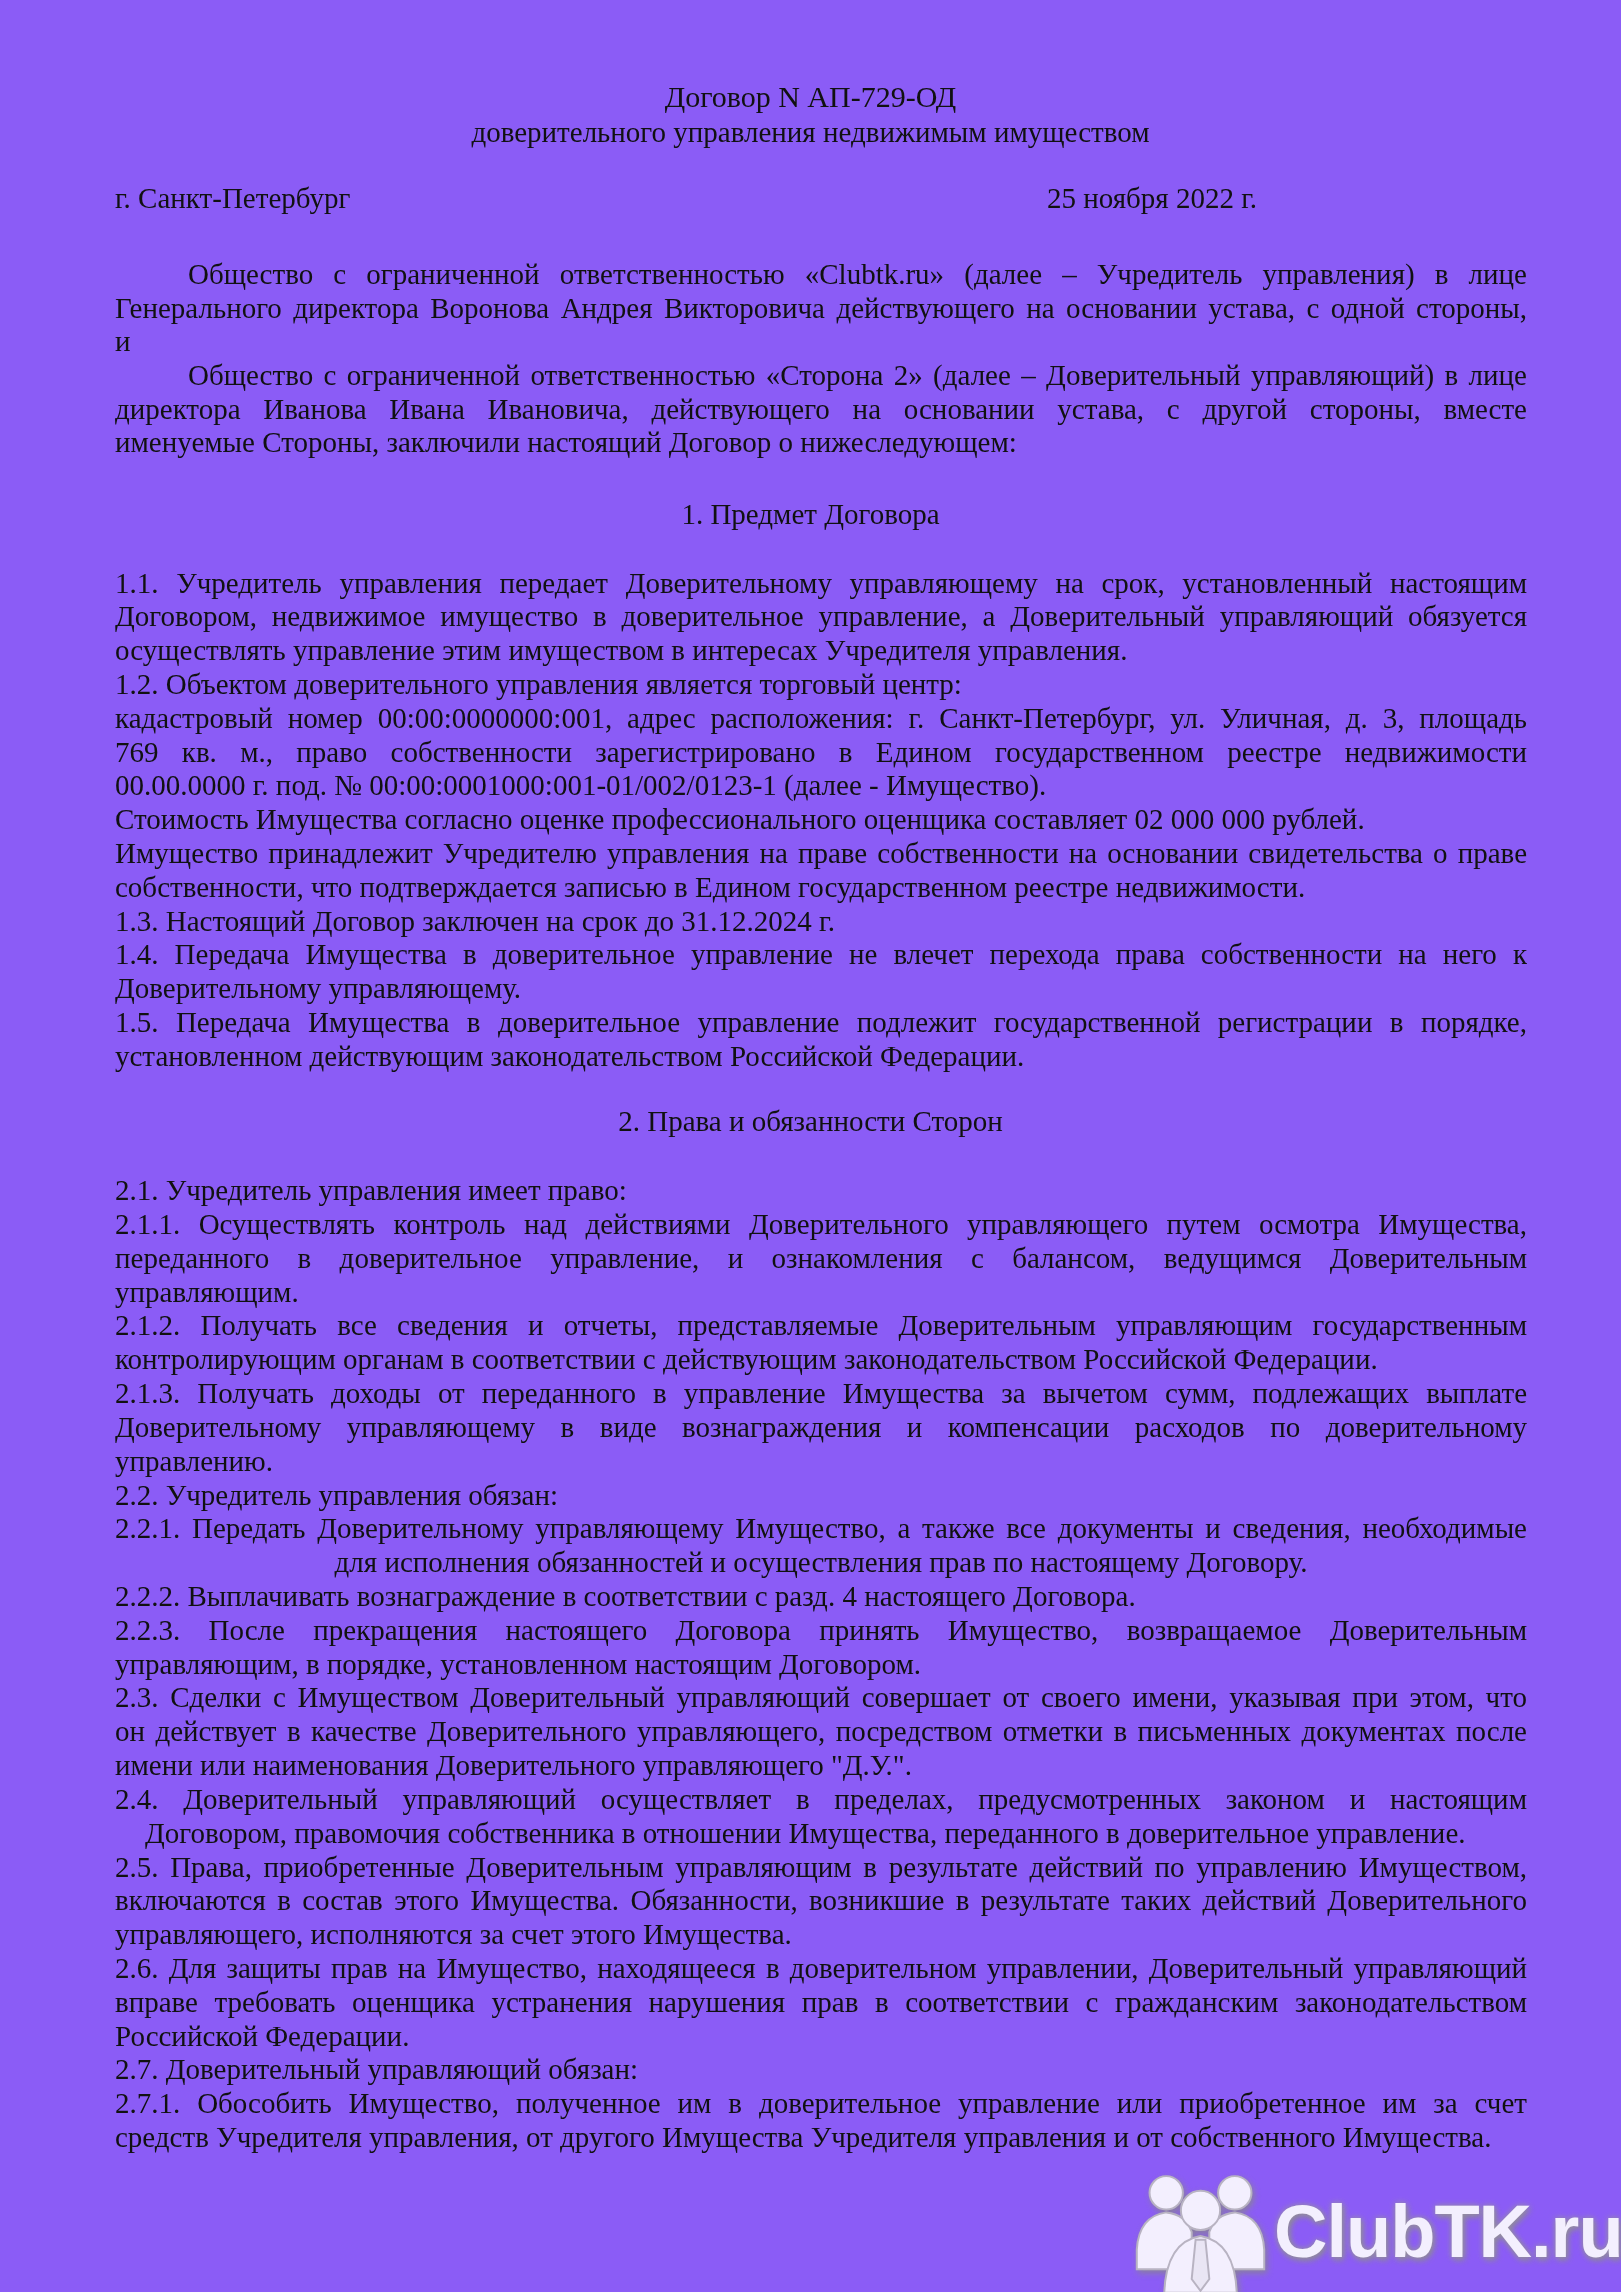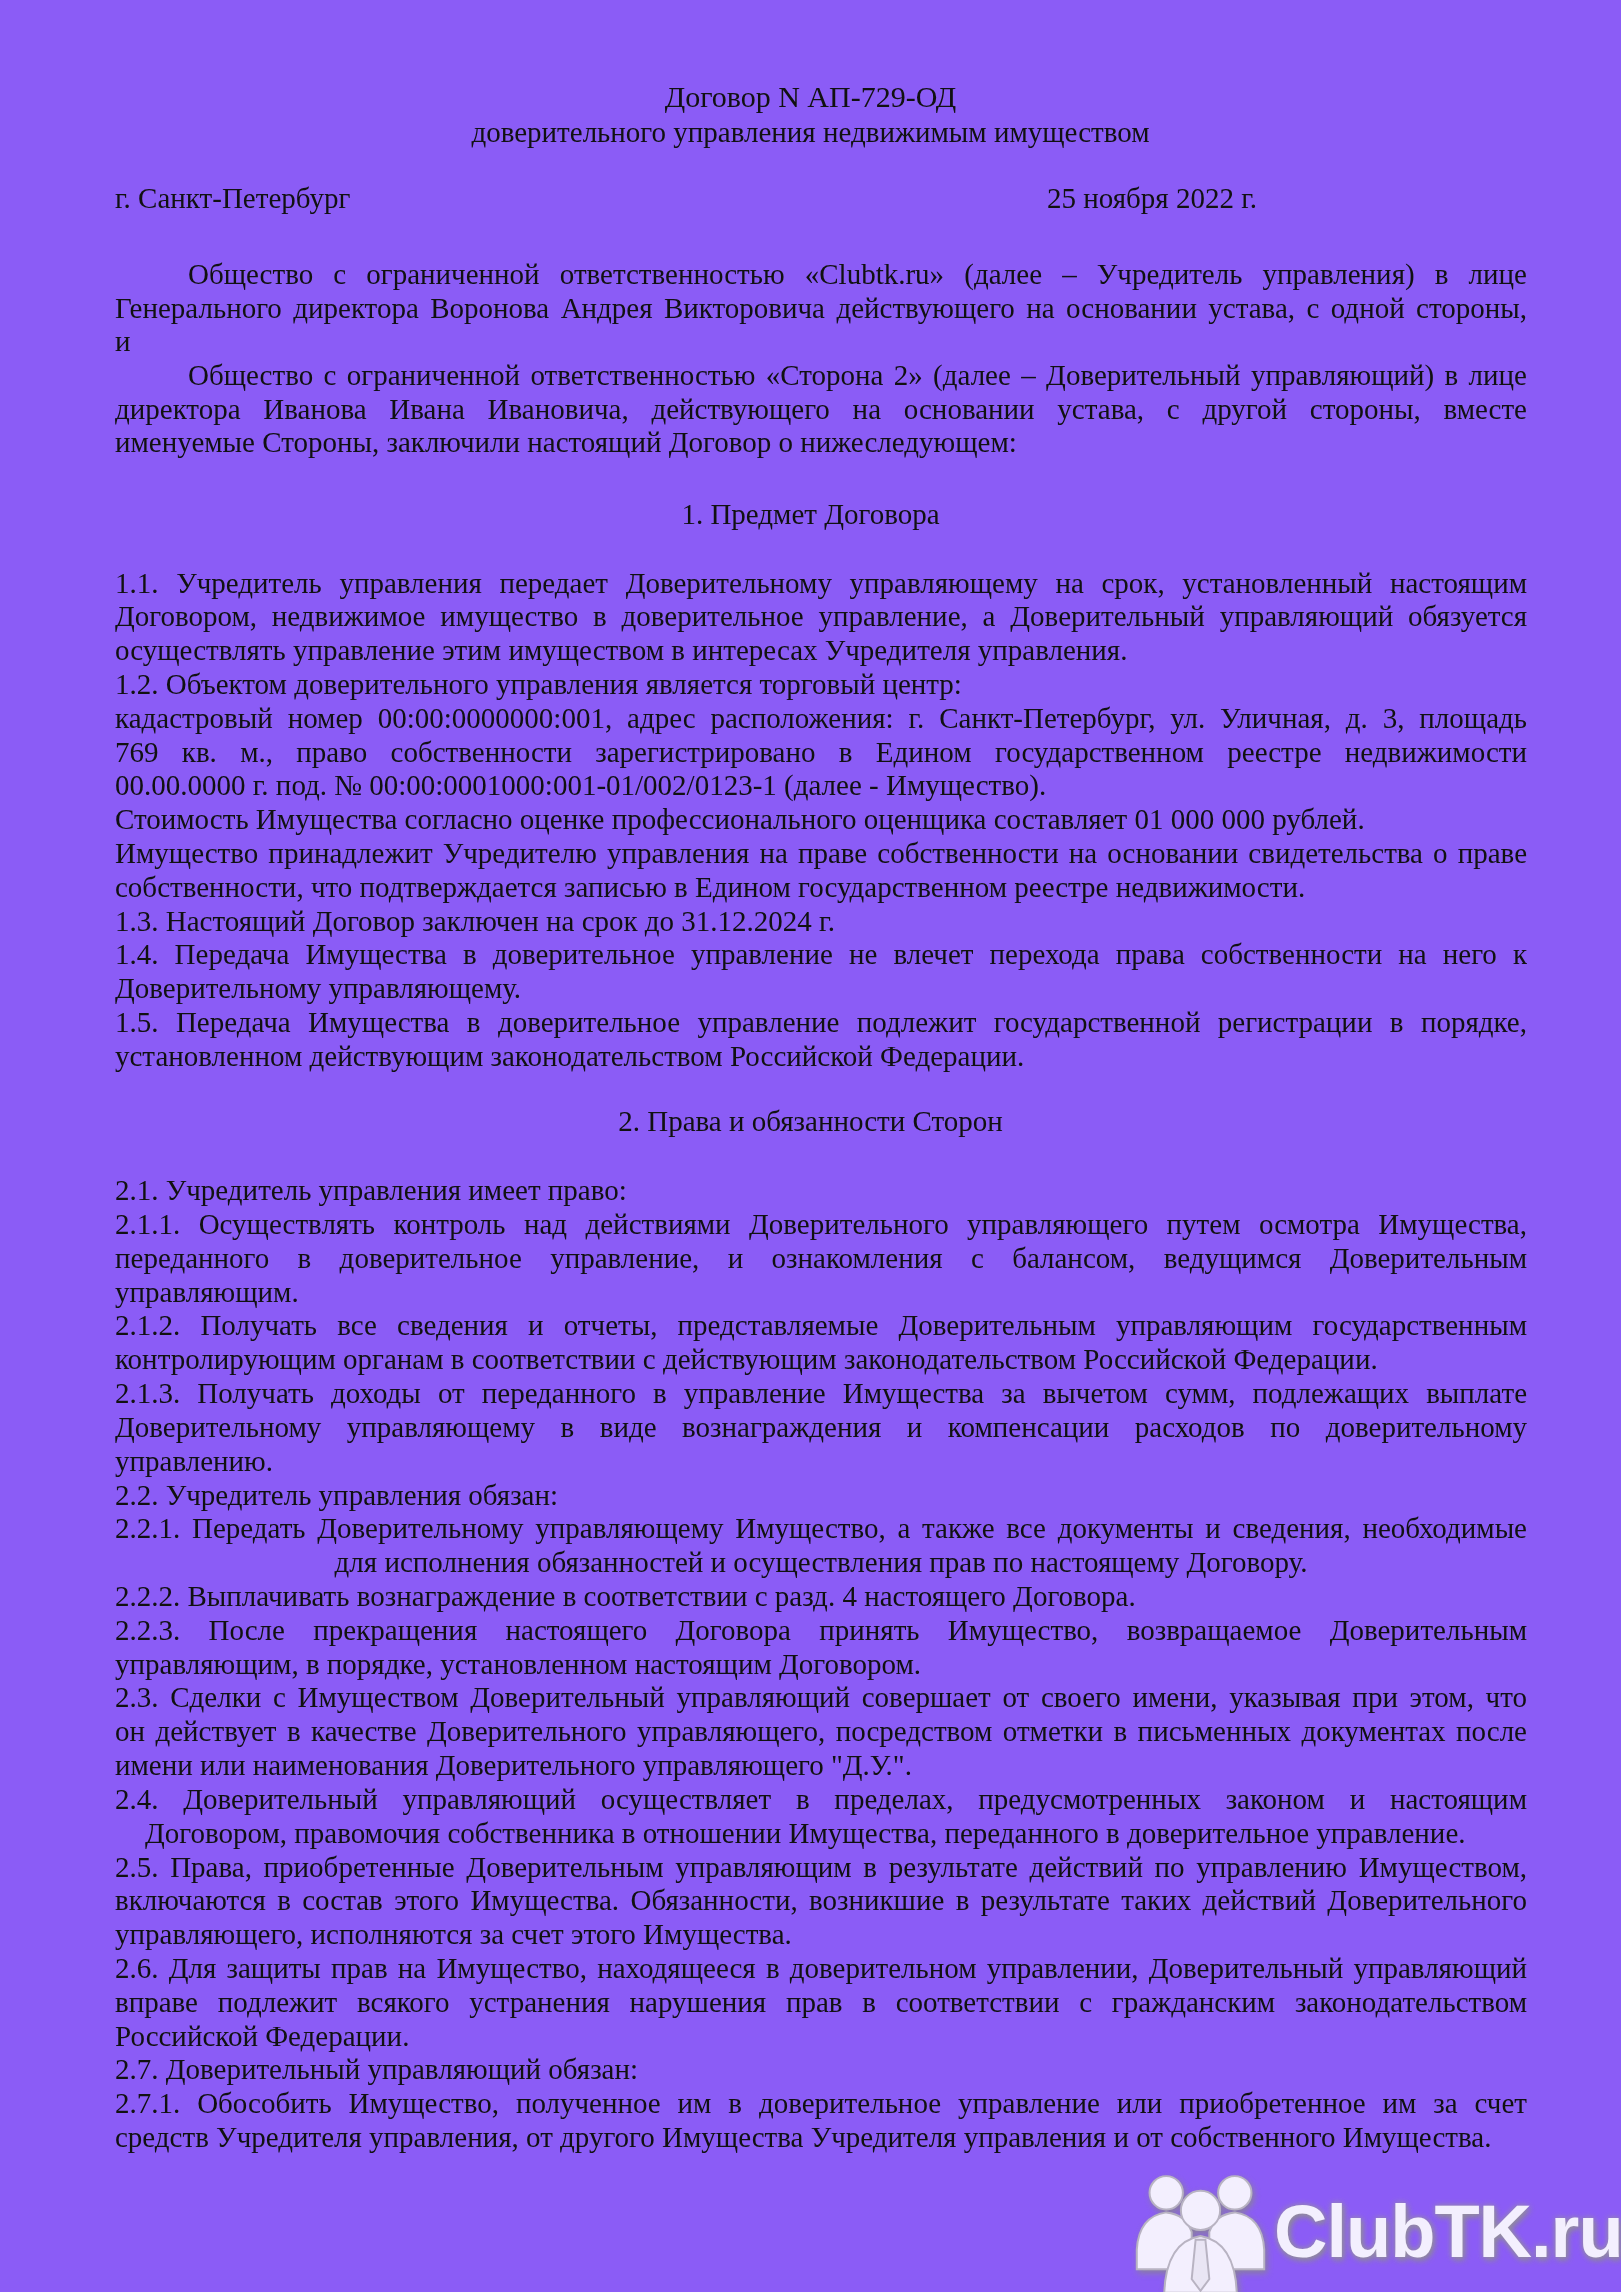--- a/index.html
+++ b/index.html
@@ -50,21 +50,21 @@
   <div class="ln center" style="top:498px;">1. Предмет Договора</div>
 
   <div id="sec1">
       <div class="ln full just" style="top: 567px; white-space: normal; height: 33px; overflow: hidden;">1.1. Учредитель управления передает Доверительному управляющему на срок, установленный настоящим</div>
       <div class="ln full just" style="top: 600px; white-space: normal; height: 33px; overflow: hidden;">Договором, недвижимое имущество в доверительное управление, а Доверительный управляющий обязуется</div>
       <div class="ln full" style="top: 634px;">осуществлять управление этим имуществом в интересах Учредителя управления.</div>
       <div class="ln full" style="top: 668px;">1.2. Объектом доверительного управления является торговый центр:</div>
       <div class="ln full just" style="top: 702px; white-space: normal; height: 33px; overflow: hidden;">кадастровый номер 00:00:0000000:001, адрес расположения: г. Санкт-Петербург, ул. Уличная, д. 3, площадь</div>
       <div class="ln full just" style="top: 736px; white-space: normal; height: 33px; overflow: hidden;">769 кв. м., право собственности зарегистрировано в Едином государственном реестре недвижимости</div>
       <div class="ln full" style="top: 769px;">00.00.0000 г. под. № 00:00:0001000:001-01/002/0123-1 (далее - Имущество).</div>
-      <div class="ln full" style="top: 803px;">Стоимость Имущества согласно оценке профессионального оценщика составляет 01 000 000 рублей.</div>
+      <div class="ln full" style="top: 803px;">Стоимость Имущества согласно оценке профессионального оценщика составляет 02 000 000 рублей.</div>
       <div class="ln full just" style="top: 837px; white-space: normal; height: 33px; overflow: hidden;">Имущество принадлежит Учредителю управления на праве собственности на основании свидетельства о праве</div>
       <div class="ln full" style="top: 871px;">собственности, что подтверждается записью в Едином государственном реестре недвижимости.</div>
       <div class="ln full" style="top: 905px;">1.3. Настоящий Договор заключен на срок до 31.12.2024 г.</div>
       <div class="ln full just" style="top: 938px; white-space: normal; height: 33px; overflow: hidden;">1.4. Передача Имущества в доверительное управление не влечет перехода права собственности на него к</div>
       <div class="ln full" style="top: 972px;">Доверительному управляющему.</div>
       <div class="ln full just" style="top: 1006px; white-space: normal; height: 33px; overflow: hidden;">1.5. Передача Имущества в доверительное управление подлежит государственной регистрации в порядке,</div>
       <div class="ln full" style="top: 1040px;">установленном действующим законодательством Российской Федерации.</div>
     </div>
 
   <div class="ln center" style="top:1105px;">2. Права и обязанности Сторон</div>
@@ -87,21 +87,21 @@
       <div class="ln full" style="top: 1648px;">управляющим, в порядке, установленном настоящим Договором.</div>
       <div class="ln full just" style="top: 1681px; white-space: normal; height: 33px; overflow: hidden;">2.3. Сделки с Имуществом Доверительный управляющий совершает от своего имени, указывая при этом, что</div>
       <div class="ln full just" style="top: 1715px; white-space: normal; height: 33px; overflow: hidden;">он действует в качестве Доверительного управляющего, посредством отметки в письменных документах после</div>
       <div class="ln full" style="top: 1749px;">имени или наименования Доверительного управляющего "Д.У.".</div>
       <div class="ln full just" style="top: 1783px; white-space: normal; height: 33px; overflow: hidden;">2.4. Доверительный управляющий осуществляет в пределах, предусмотренных законом и настоящим</div>
       <div class="ln full" style="top: 1817px; margin-left: 30px;">Договором, правомочия собственника в отношении Имущества, переданного в доверительное управление.</div>
       <div class="ln full just" style="top: 1851px; white-space: normal; height: 33px; overflow: hidden;">2.5. Права, приобретенные Доверительным управляющим в результате действий по управлению Имуществом,</div>
       <div class="ln full just" style="top: 1884px; white-space: normal; height: 33px; overflow: hidden;">включаются в состав этого Имущества. Обязанности, возникшие в результате таких действий Доверительного</div>
       <div class="ln full" style="top: 1918px;">управляющего, исполняются за счет этого Имущества.</div>
       <div class="ln full just" style="top: 1952px; white-space: normal; height: 33px; overflow: hidden;">2.6. Для защиты прав на Имущество, находящееся в доверительном управлении, Доверительный управляющий</div>
-      <div class="ln full just" style="top: 1986px; white-space: normal; height: 33px; overflow: hidden;">вправе подлежит всякого устранения нарушения прав в соответствии с гражданским законодательством</div>
+      <div class="ln full just" style="top: 1986px; white-space: normal; height: 33px; overflow: hidden;">вправе требовать оценщика устранения нарушения прав в соответствии с гражданским законодательством</div>
       <div class="ln full" style="top: 2020px;">Российской Федерации.</div>
       <div class="ln full" style="top: 2053px;">2.7. Доверительный управляющий обязан:</div>
       <div class="ln full just" style="top: 2087px; white-space: normal; height: 33px; overflow: hidden;">2.7.1. Обособить Имущество, полученное им в доверительное управление или приобретенное им за счет</div>
       <div class="ln full" style="top: 2121px;">средств Учредителя управления, от другого Имущества Учредителя управления и от собственного Имущества.</div>
     </div>
 
   <div class="watermark">
     <svg width="147" height="122" viewBox="0 0 150 124" style="position:absolute;left:0;top:0;">
       <defs>
         <filter id="sh" x="-20%" y="-20%" width="140%" height="140%">

